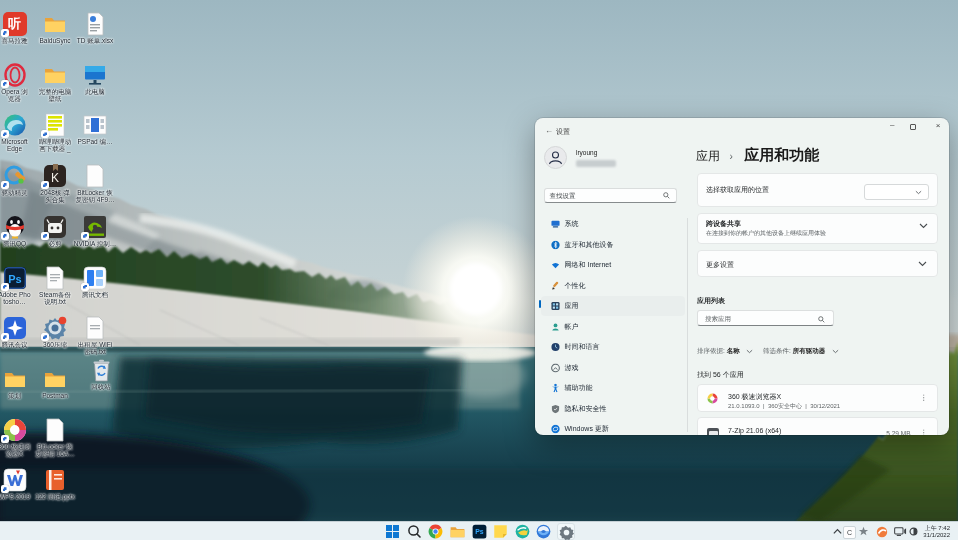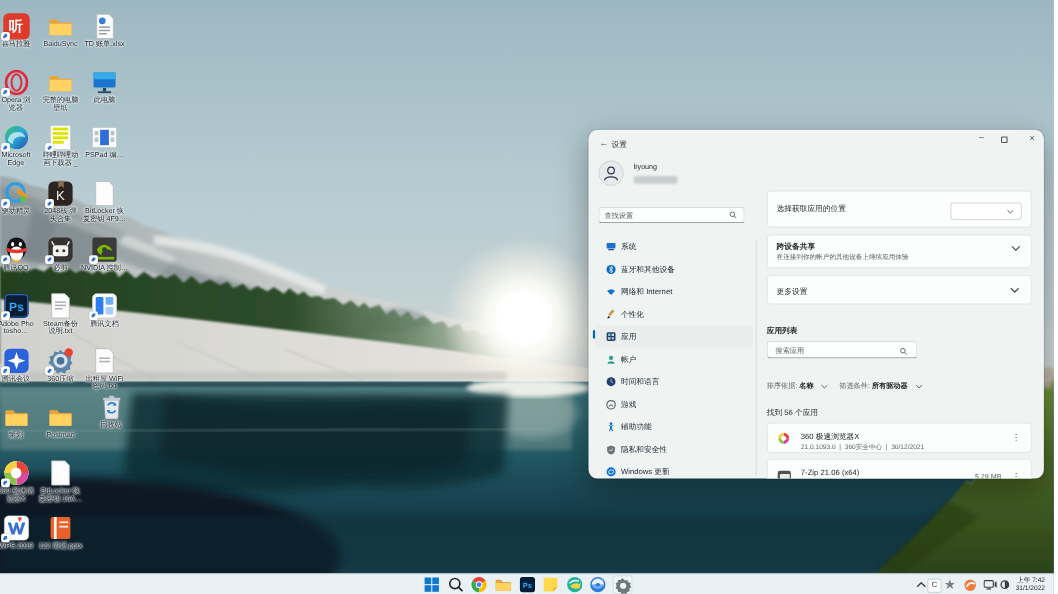--- a/index.html
+++ b/index.html
@@ -526,20 +526,25 @@
   <div class="navrow" style="top:301.1px;">
         <svg class="ni" viewBox="0 0 10 10">
           <circle cx="5" cy="5" r="4.6" fill="#1173d4"></circle>
           <path d="M2.5,5.5 A2.6,2.6 0 0 1 7.2,4 M7.5,4.5 A2.6,2.6 0 0 1 2.8,6" fill="none" stroke="#fff" stroke-width="0.8"></path>
           <path d="M7.6,2.8 L7.4,4.3 L6,3.9 Z M2.4,7.2 L2.6,5.7 L4,6.1 Z" fill="#fff"></path>
         </svg>
         <span class="nt">Windows 更新</span>
       </div>
   <div style="position:absolute;left:152px;top:100px;width:1px;height:214px;background:#d9dddd;"></div>
 
+  <div style="position:absolute;left:161px;top:28px;white-space:nowrap;">
+    <span style="font-size:12px;color:#1a1a1a;vertical-align:baseline;">应用</span>
+    <span style="font-size:10px;color:#5f6466;margin:0 7px 0 5px;vertical-align:baseline;">›</span>
+    <span style="font-size:15px;font-weight:bold;color:#1a1a1a;vertical-align:baseline;">应用和功能</span>
+  </div>
   <div class="card" style="top:54.5px;height:34px;">
     <span style="position:absolute;left:8px;top:11.5px;font-size:7px;color:#26292b;">选择获取应用的位置</span>
     <div style="position:absolute;right:7.5px;top:10px;width:65px;height:16.5px;background:#fff;border:1px solid #d6d9da;border-radius:3px;box-sizing:border-box;">
       <svg width="7" height="5" viewBox="0 0 8 5" style="position:absolute;right:6px;top:5.5px;">
             <path d="M1,1 L4,3.8 L7,1" fill="none" stroke="#5a5f62" stroke-width="1"></path>
           </svg>
     </div>
   </div>
   <div class="card" style="top:94.5px;height:31px;">
     <span style="position:absolute;left:8px;top:5.5px;font-size:7px;font-weight:bold;color:#26292b;">跨设备共享</span>

